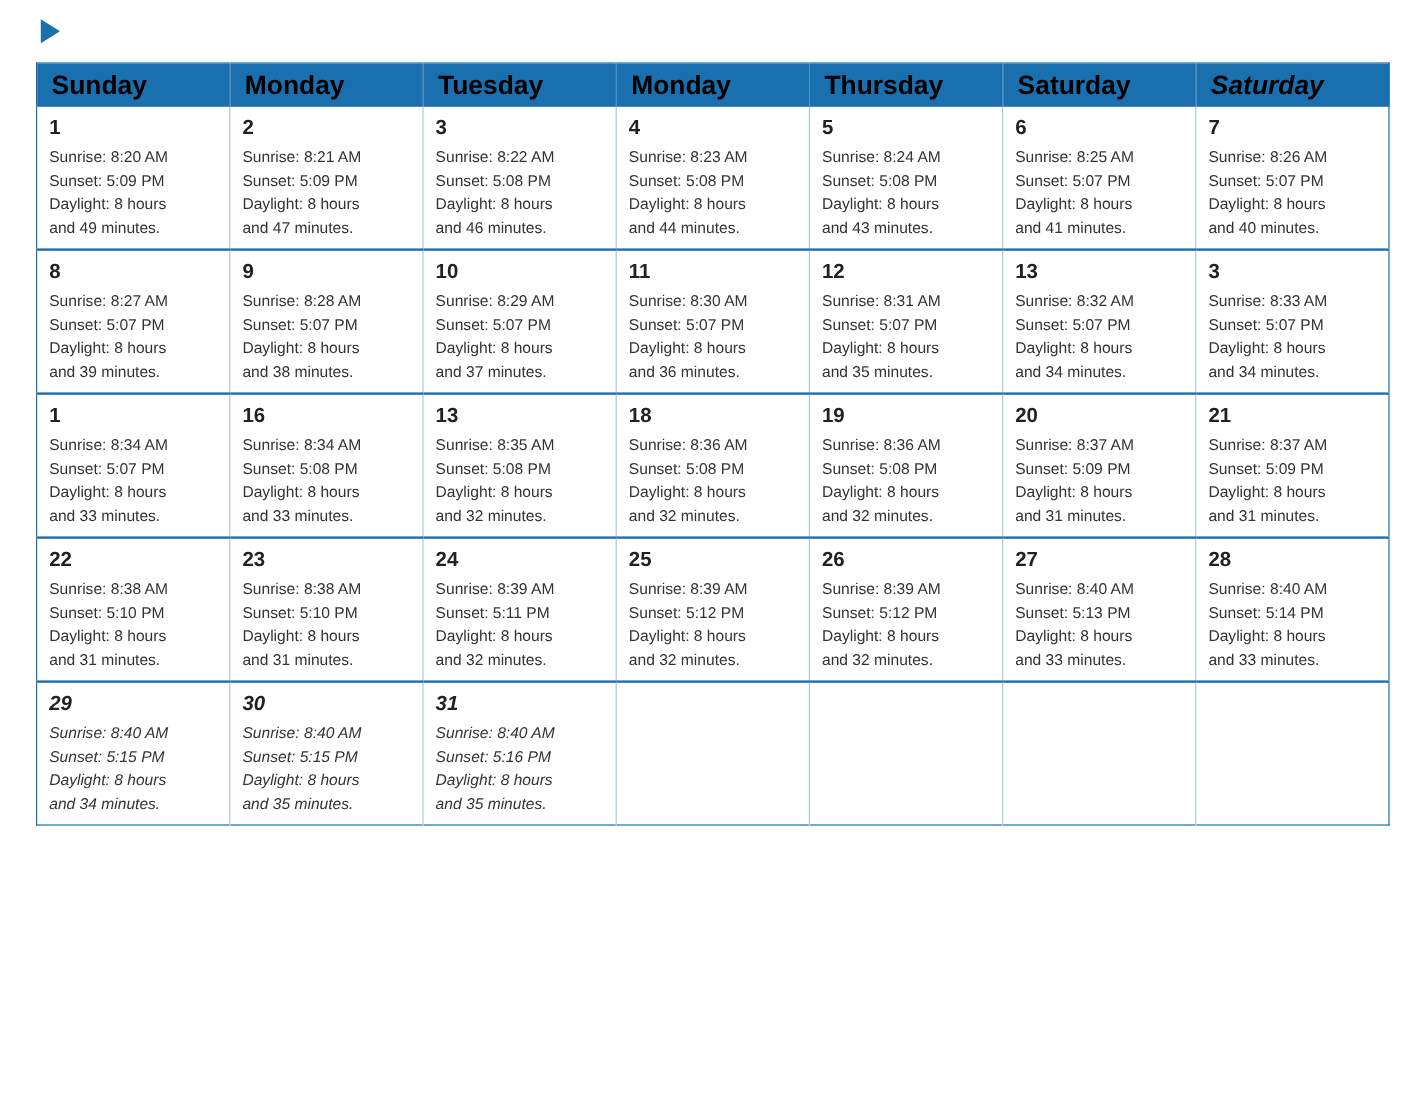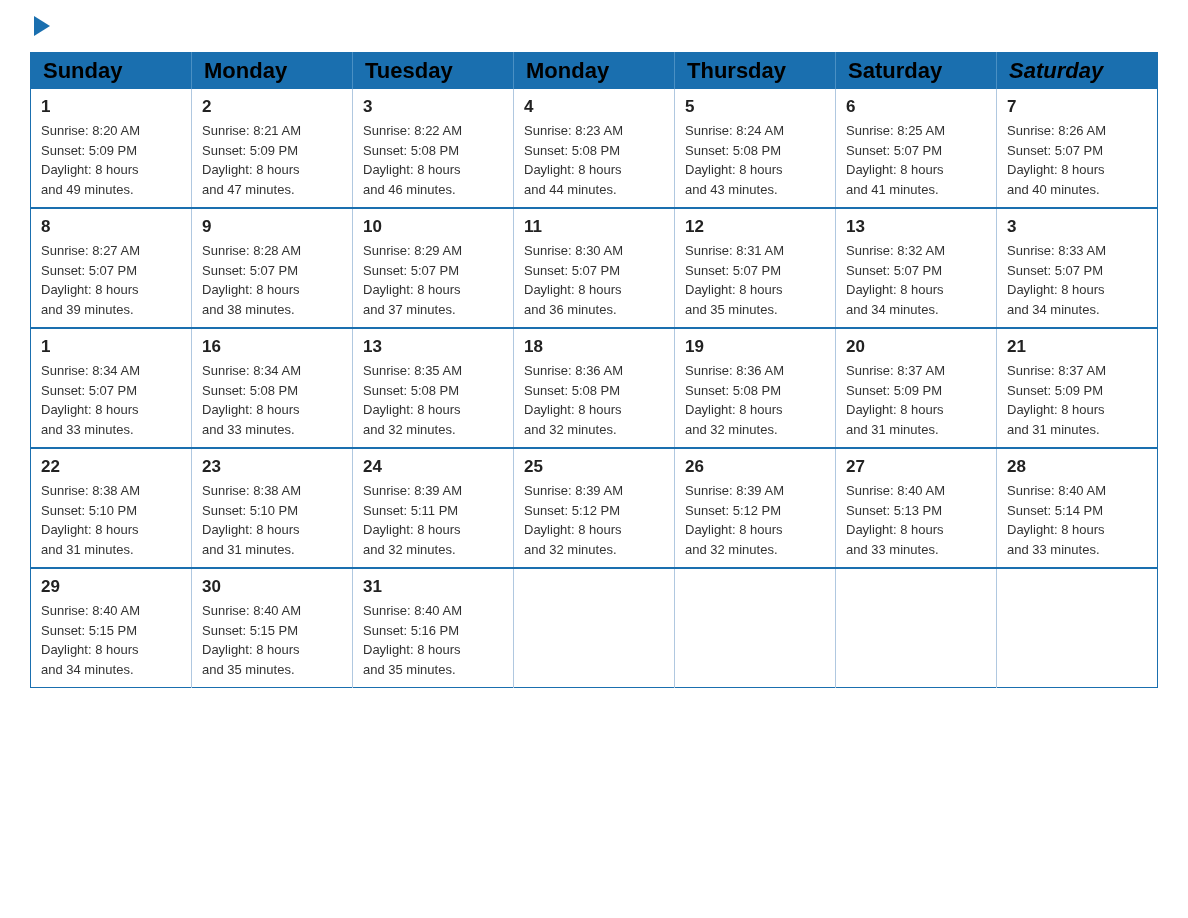--- a/index.html
+++ b/index.html
@@ -85,20 +85,21 @@
       border-right: 1px solid #b0c8e0;
       border-bottom: 2px solid #1a6faf;
       width: 14.28%;
       min-height: 110px;
     }
     .calendar-table td:last-child {
       border-right: none;
     }
     .calendar-table tr:last-child td {
       border-bottom: none;
+      font-style: italic;
     }
     .day-number {
       font-size: 17px;
       font-weight: bold;
       color: #222;
       margin-bottom: 4px;
     }
     .day-info {
       font-size: 13px;
       color: #333;

